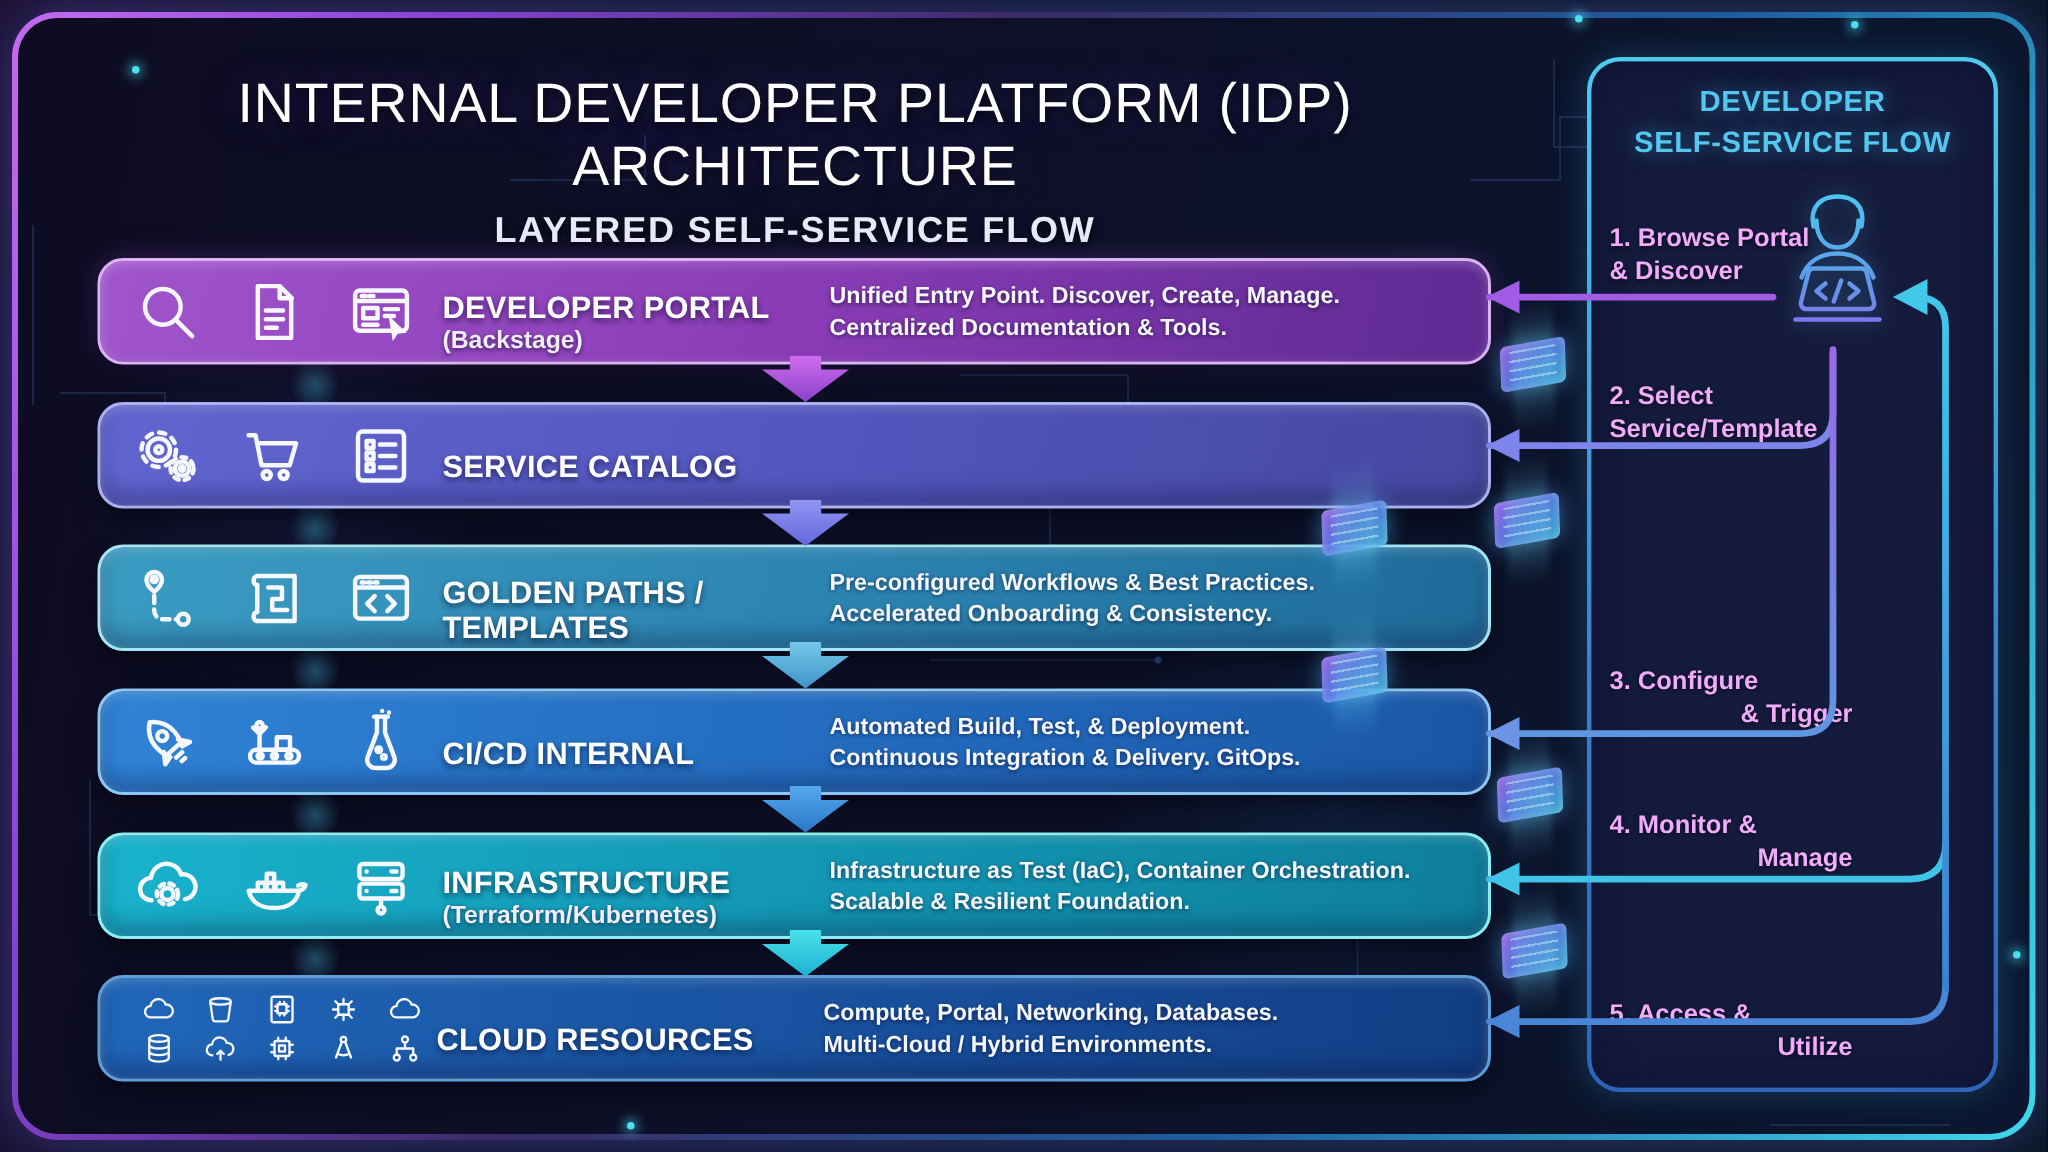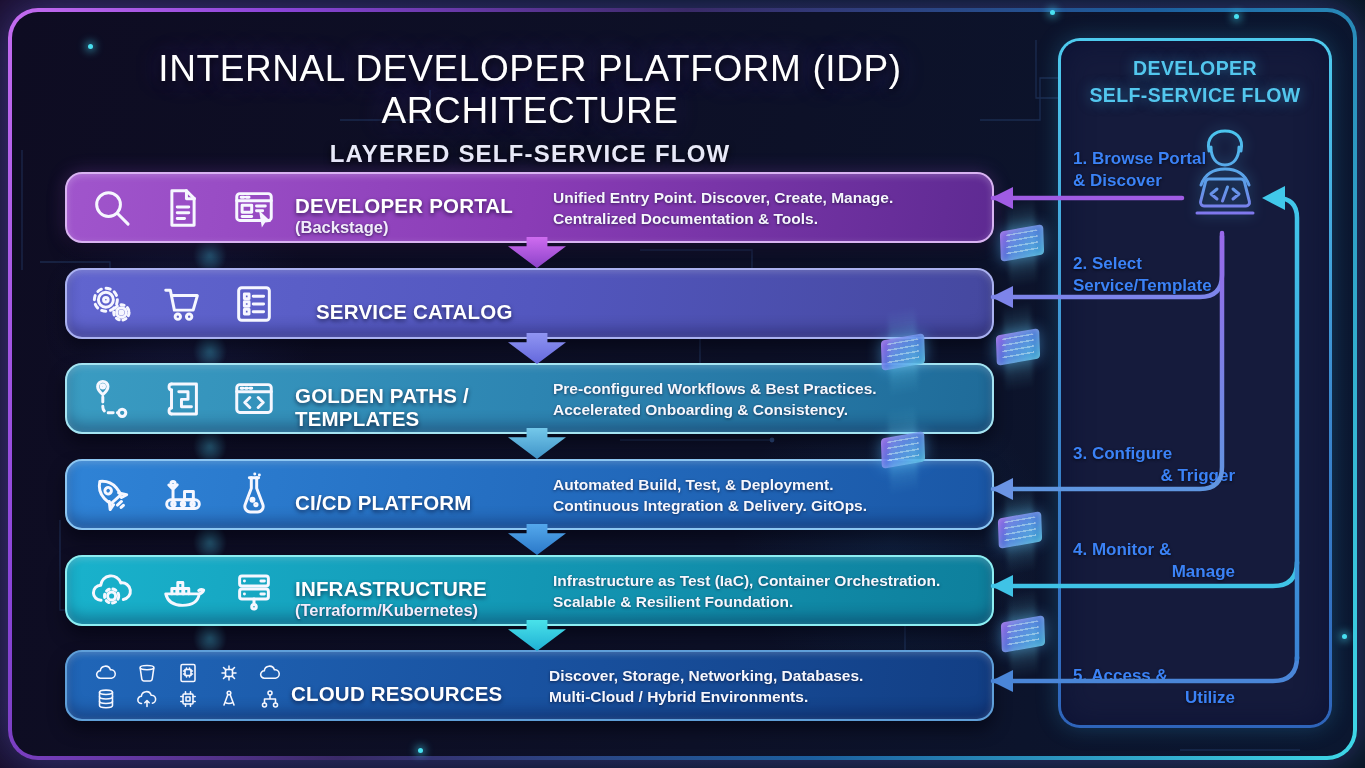--- a/index.html
+++ b/index.html
@@ -18,21 +18,21 @@
   .titlewrap{position:absolute;left:30px;top:48px;width:1000px;text-align:center;z-index:10;}
   .maintitle{margin:0;font-size:37px;font-weight:400;color:#ffffff;letter-spacing:.6px;
     text-shadow:0 3px 8px rgba(0,0,0,.9),0 0 26px rgba(130,90,255,.4);}
   .subtitle{margin:8px 0 0 0;font-size:24px;font-weight:600;color:#e8eaf8;letter-spacing:1.2px;
     text-shadow:0 2px 6px rgba(0,0,0,.8);}
   
   .bar{position:absolute;left:65px;width:925px;height:67px;display:flex;align-items:center;
     border-radius:17px;border:2px solid;z-index:20;
     box-shadow:0 9px 16px rgba(0,0,12,.5),inset 0 2px 7px rgba(255,255,255,.22),inset 0 -8px 14px rgba(8,0,40,.3);}
   .l1{top:172px;background:linear-gradient(100deg,#a055cc 0%,#8a3cb6 50%,#5e2a92 100%);border-color:#d9b3f2;box-shadow:0 9px 16px rgba(0,0,12,.5),0 0 18px rgba(170,90,230,.28),inset 0 2px 7px rgba(255,255,255,.22);}
-  .l2{top:268px;background:linear-gradient(100deg,#6165cf 0%,#5357bf 50%,#45489f 100%);border-color:#aab1f0;gap:21px;}
+  .l2{top:268px;background:linear-gradient(100deg,#6165cf 0%,#5357bf 50%,#45489f 100%);border-color:#aab1f0;}
   .l3{top:363px;background:linear-gradient(100deg,#3a9cc2 0%,#2d85b2 50%,#1f6b99 100%);border-color:#a5e4f2;}
   .l4{top:459px;background:linear-gradient(100deg,#2f83d6 0%,#246dc0 50%,#1a57a6 100%);border-color:#8cc6f2;}
   .l5{top:555px;background:linear-gradient(100deg,#19b2cc 0%,#1397b4 50%,#0e7f9c 100%);border-color:#8deef2;}
   .l6{top:650px;background:linear-gradient(100deg,#2066b8 0%,#1952a0 50%,#123e84 100%);border-color:#5f9fd9;}
   .icons{width:206px;margin-left:22px;display:flex;gap:25px;align-items:center;flex-shrink:0;}
   .icons6{width:206px;margin-left:18px;display:grid;grid-template-columns:repeat(5,1fr);row-gap:2px;justify-items:center;align-items:center;flex-shrink:0;}
   .tblock{width:258px;flex-shrink:0;}
   .btitle{font-size:20.5px;font-weight:800;color:#ffffff;line-height:23px;letter-spacing:.2px;
     text-shadow:0 2px 4px rgba(0,0,30,.6);margin-top:16px;}
   .bsub{font-size:16.5px;font-weight:600;color:#f2ecfb;line-height:21px;text-shadow:0 1px 3px rgba(0,0,30,.6);}
@@ -59,21 +59,21 @@
   .beam{position:absolute;width:34px;height:38px;z-index:6;pointer-events:none;
     background:radial-gradient(ellipse at center,rgba(80,220,255,.38),transparent 70%);filter:blur(1px);}
   
   .panel{position:absolute;left:1058px;top:38px;width:268px;height:684px;border-radius:22px;padding:3px;z-index:15;
     background:linear-gradient(180deg,#4ecbee 0%,#3a86cc 55%,#2e64ba 100%);
     box-shadow:0 0 22px rgba(50,180,235,.25);}
   .panel-inner{position:relative;width:100%;height:100%;border-radius:19px;background:#151b3c;
     box-shadow:inset 0 0 30px rgba(10,15,50,.8);}
   .ptitle{position:absolute;top:14px;left:0;right:0;text-align:center;font-size:19.5px;font-weight:800;
     color:#53c7ee;line-height:27px;letter-spacing:.4px;text-shadow:0 0 13px rgba(60,190,240,.5);}
-  .step{position:absolute;left:12px;width:162px;color:#3b82f6;font-size:17px;font-weight:700;
+  .step{position:absolute;left:12px;width:162px;color:#f0abfc;font-size:17px;font-weight:700;
     line-height:21.5px;text-shadow:0 1px 3px rgba(0,0,0,.65);}
   .s1{top:107px;} .s2{top:212px;} .s3{top:402px;} .s4{top:498px;} .s5{top:624px;}
   .ind{padding-left:22px;text-align:right;}
   .dev{position:absolute;left:114px;top:86px;filter:drop-shadow(0 0 7px rgba(80,200,255,.35));}
   
   svg.flow{position:absolute;inset:0;z-index:40;pointer-events:none;}
   
   svg.icn *{stroke:#f6f7ff;fill:none;stroke-width:1.55;stroke-linecap:round;stroke-linejoin:round;}
   svg.icn .fl{fill:#f6f7ff;stroke:none;}
   .dot{position:absolute;width:5px;height:5px;border-radius:50%;background:#49e0f0;z-index:4;
@@ -238,21 +238,21 @@
       </svg>
       <svg class="icn" width="46" height="46" viewBox="0 0 24 24">
         <path d="M9.6 3h4.8"></path>
           <path d="M10.6 3v5.5L7.4 17a2.9 2.9 0 0 0 2.7 3.9h3.8a2.9 2.9 0 0 0 2.7-3.9L13.4 8.5V3"></path>
         <circle cx="11.2" cy="14.5" r=".8"></circle>
           <circle cx="13" cy="17" r=".6"></circle>
           <path d="M12.4 1h.01M14.8 1.6h.01"></path>
       </svg>
     </div>
     <div class="tblock">
-      <div class="btitle">CI/CD PLATFORM</div>
+      <div class="btitle">CI/CD INTERNAL</div>
       <div class="bsub"></div>
     </div>
     <div class="desc">
       <div>Automated Build, Test, &amp; Deployment.</div>
         <div>Continuous Integration &amp; Delivery. GitOps.</div>
     </div>
   </div>
 
   <div class="bar l5">
     <div class="icons">
@@ -328,21 +328,21 @@
           <circle cx="6.5" cy="18" r="2"></circle>
           <circle cx="17.5" cy="18" r="2"></circle>
         <path d="M12 8v4M12 12H6.5v4M12 12h5.5v4"></path>
       </svg>
     </div>
     <div class="tblock">
       <div class="btitle">CLOUD RESOURCES</div>
       <div class="bsub"></div>
     </div>
     <div class="desc">
-      <div>Discover, Storage, Networking, Databases.</div>
+      <div>Compute, Portal, Networking, Databases.</div>
         <div>Multi-Cloud / Hybrid Environments.</div>
     </div>
   </div>
 
   <div class="darr a1"></div>
   <div class="darr a2"></div>
   <div class="darr a3"></div>
   <div class="darr a4"></div>
   <div class="darr a5"></div>
 

